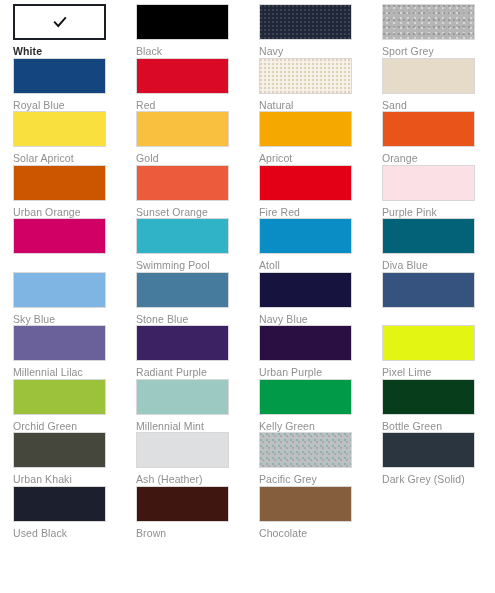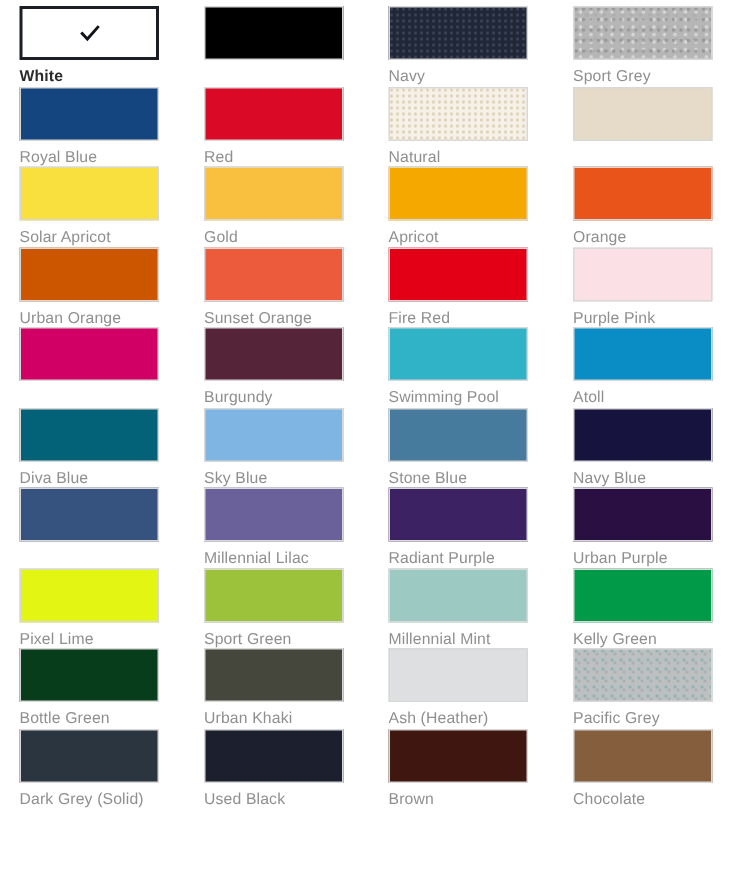--- a/index.html
+++ b/index.html
@@ -96,20 +96,21 @@
     <div class="swatch-cell">
       <div class="swatch-chip selected" style="background-color: rgb(255, 255, 255);">
         <svg class="check-icon" viewBox="0 0 20 20">
           <path d="M3.5 10.5 L7.8 15 L16.5 5.2" fill="none" stroke="#111418" stroke-width="2.4" stroke-linecap="square" stroke-linejoin="miter"></path>
         </svg>
       </div>
       <div class="swatch-label active">White</div>
     </div>
     <div class="swatch-cell">
       <div class="swatch-chip" style="background-color: rgb(0, 0, 0);"></div>
+      <div class="swatch-label">Black</div>
     </div>
     <div class="swatch-cell">
       <div class="swatch-chip" style="background-color: rgb(31, 39, 57);">
         <div class="tex-dots-dark"></div>
       </div>
       <div class="swatch-label">Navy</div>
     </div>
     <div class="swatch-cell">
       <div class="swatch-chip" style="background-color: rgb(182, 182, 182);">
         <div class="tex-heather"></div>
@@ -126,20 +127,21 @@
       <div class="swatch-label">Red</div>
     </div>
     <div class="swatch-cell">
       <div class="swatch-chip" style="background-color: rgb(246, 241, 232);">
         <div class="tex-dots-light"></div>
       </div>
       <div class="swatch-label">Natural</div>
     </div>
     <div class="swatch-cell">
       <div class="swatch-chip" style="background-color: rgb(230, 219, 200);"></div>
+      <div class="swatch-label">Sand</div>
     </div>
     <div class="swatch-cell">
       <div class="swatch-chip" style="background-color: rgb(249, 224, 63);"></div>
       <div class="swatch-label">Solar Apricot</div>
     </div>
     <div class="swatch-cell">
       <div class="swatch-chip" style="background-color: rgb(249, 192, 64);"></div>
       <div class="swatch-label">Gold</div>
     </div>
     <div class="swatch-cell">
@@ -163,24 +165,20 @@
       <div class="swatch-label">Fire Red</div>
     </div>
     <div class="swatch-cell">
       <div class="swatch-chip" style="background-color: rgb(251, 225, 230);"></div>
       <div class="swatch-label">Purple Pink</div>
     </div>
     <div class="swatch-cell">
       <div class="swatch-chip" style="background-color: rgb(209, 0, 100);"></div>
     </div>
     <div class="swatch-cell">
-      <div class="swatch-chip" style="background-color: rgb(86, 36, 56);"></div>
-      <div class="swatch-label">Burgundy</div>
-    </div>
-    <div class="swatch-cell">
       <div class="swatch-chip" style="background-color: rgb(48, 179, 199);"></div>
       <div class="swatch-label">Swimming Pool</div>
     </div>
     <div class="swatch-cell">
       <div class="swatch-chip" style="background-color: rgb(10, 141, 196);"></div>
       <div class="swatch-label">Atoll</div>
     </div>
     <div class="swatch-cell">
       <div class="swatch-chip" style="background-color: rgb(4, 98, 120);"></div>
       <div class="swatch-label">Diva Blue</div>
@@ -211,21 +209,21 @@
     <div class="swatch-cell">
       <div class="swatch-chip" style="background-color: rgb(42, 15, 66);"></div>
       <div class="swatch-label">Urban Purple</div>
     </div>
     <div class="swatch-cell">
       <div class="swatch-chip" style="background-color: rgb(227, 245, 18);"></div>
       <div class="swatch-label">Pixel Lime</div>
     </div>
     <div class="swatch-cell">
       <div class="swatch-chip" style="background-color: rgb(156, 193, 59);"></div>
-      <div class="swatch-label">Sport Green</div>
+      <div class="swatch-label">Orchid Green</div>
     </div>
     <div class="swatch-cell">
       <div class="swatch-chip" style="background-color: rgb(156, 201, 194);"></div>
       <div class="swatch-label">Millennial Mint</div>
     </div>
     <div class="swatch-cell">
       <div class="swatch-chip" style="background-color: rgb(0, 154, 73);"></div>
       <div class="swatch-label">Kelly Green</div>
     </div>
     <div class="swatch-cell">

